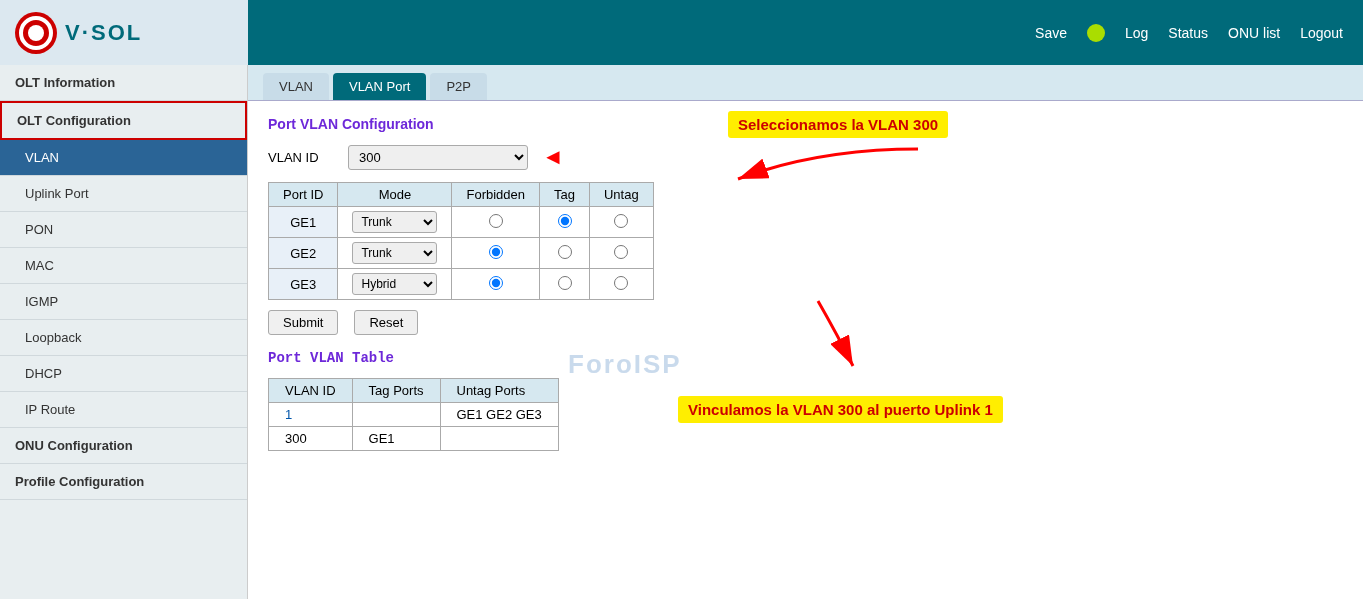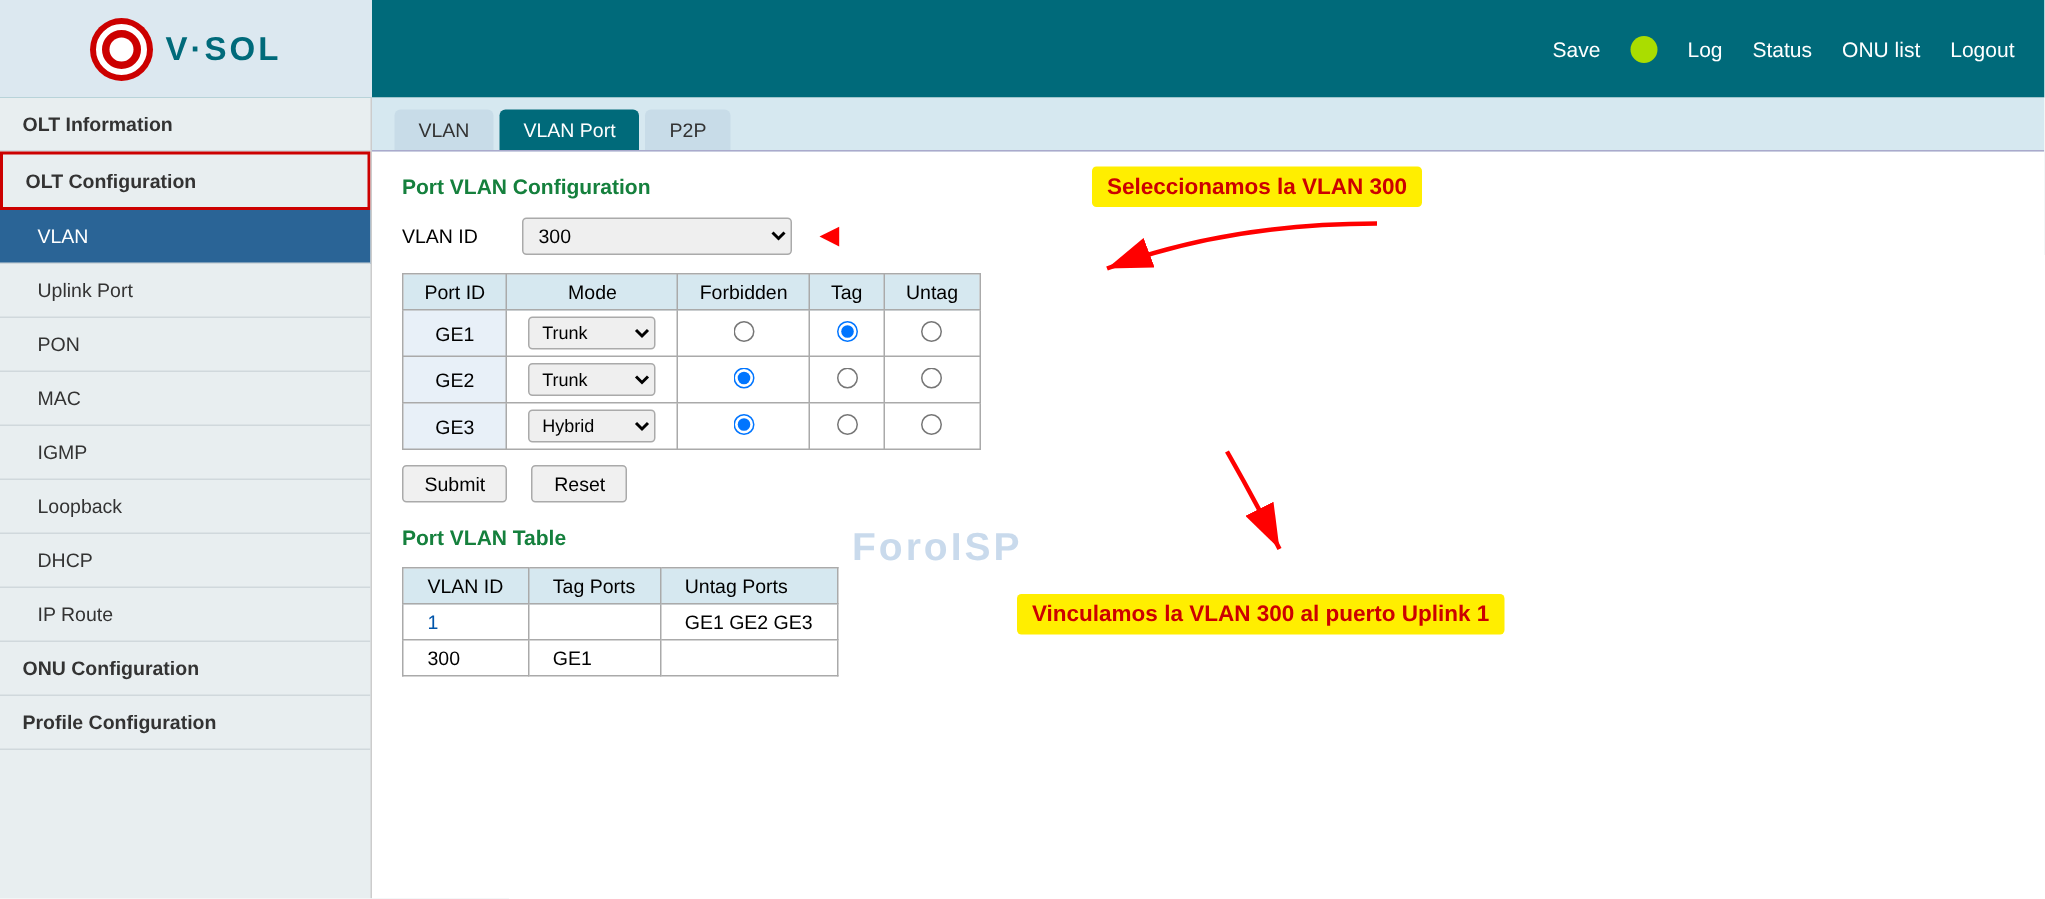--- a/index.html
+++ b/index.html
@@ -16,21 +16,20 @@
       flex-shrink: 0;
     }
     .logo-area {
       display: flex;
       align-items: center;
       background: #dce8f0;
       height: 65px;
       width: 248px;
       margin-left: -20px;
       padding: 0 15px;
-      justify-content: center;
     }
     .logo-circle {
       width: 42px; height: 42px;
       background: #cc0000;
       border-radius: 50%;
       display: flex; align-items: center; justify-content: center;
       margin-right: 8px;
       position: relative;
     }
     .logo-circle::before {
@@ -157,21 +156,21 @@
       padding: 15px 20px;
       overflow-y: auto;
       flex: 1;
       position: relative;
     }
 
     .section-title {
       font-weight: bold;
       font-size: 14px;
       margin-bottom: 12px;
-      color: #15803d;
+      color: #6d28d9;
     }
 
     
     .vlan-id-row {
       display: flex;
       align-items: center;
       margin-bottom: 12px;
       gap: 10px;
     }
     .vlan-id-label {
@@ -473,21 +472,21 @@
       </div>
 
       <div class="watermark">
         <span>ForoISP</span>
       </div>
 
       <div class="annotation-text2" style="position:absolute; top:295px; left:430px;">
         <span>Vinculamos la VLAN 300 al puerto Uplink 1</span>
       </div>
 
-      <div class="section-title" style="margin-top:0;">Port VLAN Table</div>
+      <div class="section-title" style="margin-top:0;font-family:Liberation Mono, monospace;">Port VLAN Table</div>
 
       <table class="vlan-table">
         <thead>
           <tr>
             <th>VLAN ID</th>
             <th>Tag Ports</th>
             <th>Untag Ports</th>
           </tr>
         </thead>
         <tbody>

